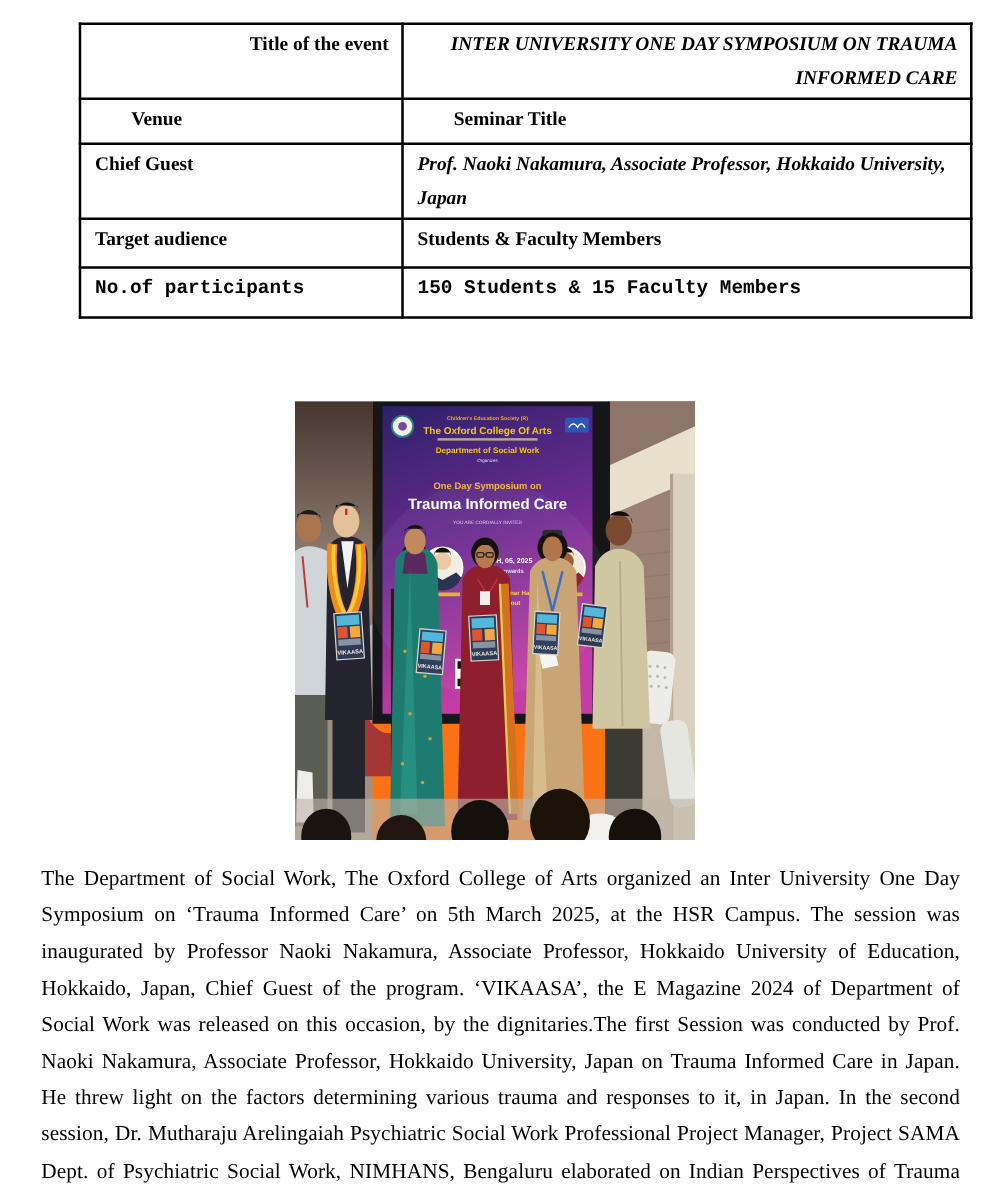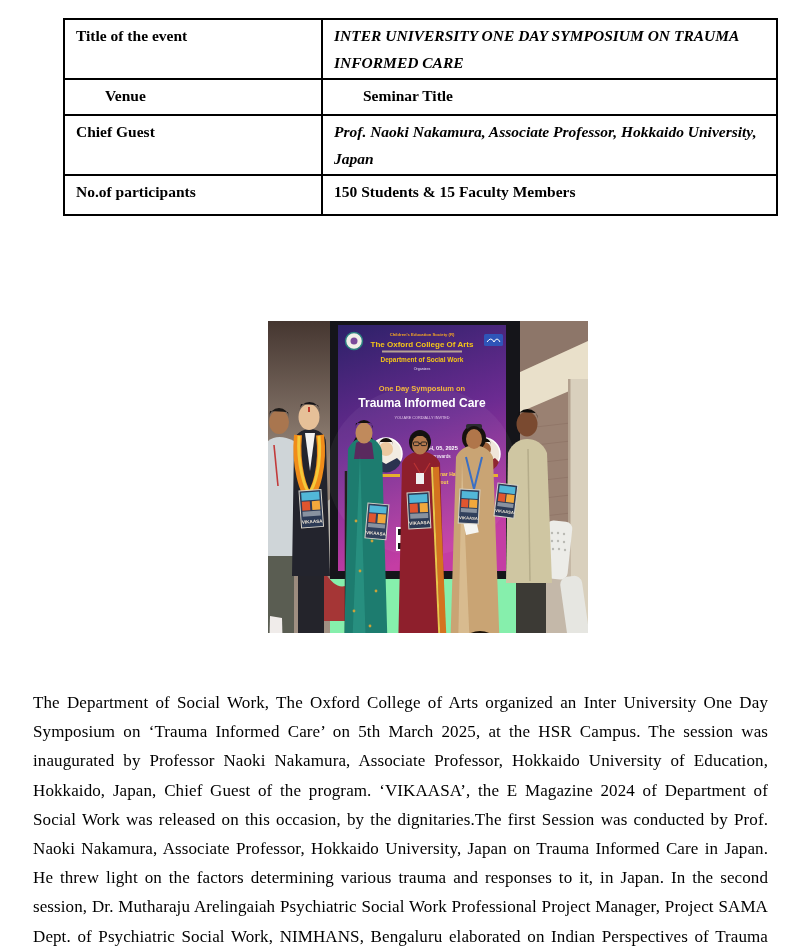--- a/index.html
+++ b/index.html
@@ -13,30 +13,30 @@
     border-collapse:collapse;table-layout:fixed;
   }
   .event-table td,.event-table th{
     border:2px solid #000;vertical-align:top;
     padding:2px 10px 2px 11px;
     font-weight:bold;font-size:15.5px;line-height:27px;text-align:left;
   }
   .event-table .c-label{width:235px;}
   .event-table .c-value{width:432px;}
   .v-just{text-align:justify;font-style:italic;}
-  tr.r0 td,tr.r0 th{height:54px;}
+  tr.r0 td,tr.r0 th{height:54px;text-align:right;}
   tr.r1 td,tr.r1 th{height:32px;}
   tr.r2 td,tr.r2 th{height:30px;padding-left:40px;}
   tr.r3 td,tr.r3 th{height:53px;margin-left:48px;}
   tr.r4 td,tr.r4 th{height:33px;}
-  tr.r5 td,tr.r5 th{height:34px;}
+  tr.r5 td,tr.r5 th{height:34px;font-family:Liberation Mono, monospace;}
   
   .photo-wrap{
-    position:absolute;left:236px;top:321px;width:320px;height:312px;
-    overflow:hidden;background:#86efac;margin-left:32px;
+    position:absolute;left:236px;top:321px;width:320px;height:351px;
+    overflow:hidden;background:#f97316;
   }
   .photo-wrap svg{display:block;font-family:"Liberation Sans", sans-serif;}
   
   .report-paragraph{
     position:absolute;left:33px;top:688px;width:735px;
     font-size:17px;line-height:29.2px;text-align:justify;
     letter-spacing:0.1px;
   }
 </style>
 </head>
@@ -50,20 +50,24 @@
         <th class="c-label">Title of the event</th>
         <td class="c-value v-just">INTER UNIVERSITY ONE DAY SYMPOSIUM ON TRAUMA INFORMED CARE</td>
       </tr>
       <tr class="r2">
         <th class="c-label">Venue</th>
         <td class="c-value">Seminar Title</td>
       </tr>
       <tr class="r3">
         <th class="c-label">Chief Guest</th>
         <td class="c-value v-just">Prof. Naoki Nakamura, Associate Professor, Hokkaido University, Japan</td>
+      </tr>
+      <tr class="r4">
+        <th class="c-label">Target audience</th>
+        <td class="c-value">Students &amp; Faculty Members</td>
       </tr>
       <tr class="r5">
         <th class="c-label">No.of participants</th>
         <td class="c-value">150 Students &amp; 15 Faculty Members</td>
       </tr>
     </tbody>
   </table>
 
   <div class="photo-wrap">
     <svg width="320" height="351" viewBox="0 0 320 351">

